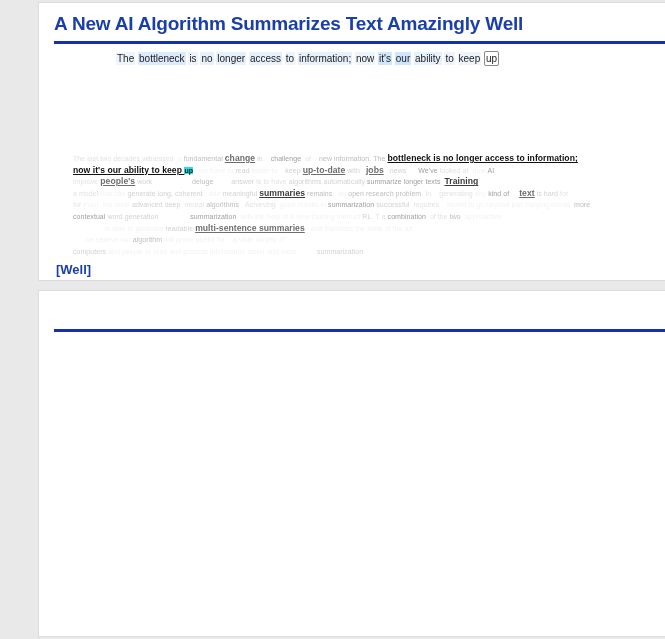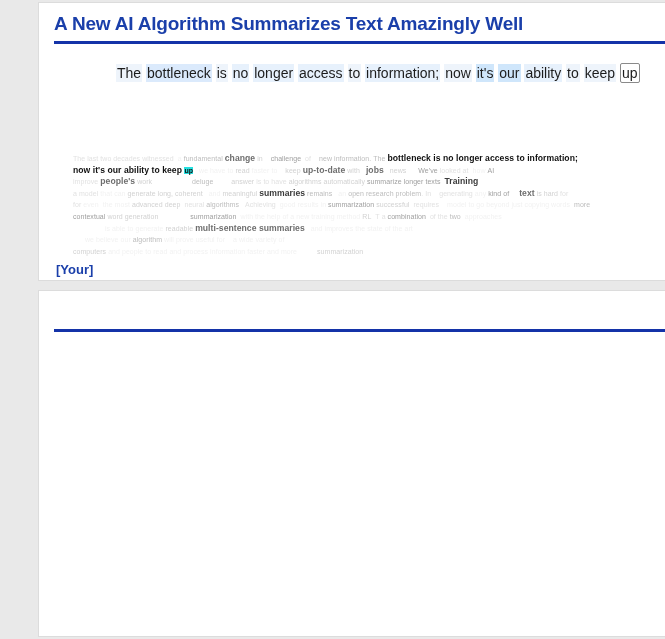--- a/index.html
+++ b/index.html
@@ -51,22 +51,22 @@
     font-size: 13px;
     font-weight: bold;
     color: #1a3faa;
   }
   #link-1 { top: 259px; }
 
   
   .summary-line {
     position: absolute;
     left: 77px;
-    top: 62px;
-    font-size: 14px;
+    top: 50px;
+    font-size: 10px;
     color: #1c1c1c;
     white-space: nowrap;
   }
   .summary-line .tok { padding: 1px 1px; }
   .hl-a { background: #eef4fb; }
   .hl-b { background: #dbeafc; }
   .hl-c { background: #e7f1fc; }
   .hl-d { background: #cfe6fb; }
   .boxed {
     border: 1px solid #8a8a8a;
@@ -92,21 +92,21 @@
   .cloud span { display: inline; }
   .f0  { color: #f2f2f2; }
   .f1  { color: #e2e2e2; }
   .f2  { color: #d2d2d2; }
   .f3  { color: #bdbdbd; }
   .f4  { color: #a0a0a0; }
   .f5  { color: #6e6e6e; font-weight: bold; }
   .f6  { color: #3b3b3b; font-weight: bold; }
   .f7  { color: #111111; font-weight: bold; }
   .cyan { background: #25e0e0; color: #111; font-weight: bold; }
-  .big  { font-size: 8.6px; }
+  .big  { font-size: 8.6px; text-decoration: underline; }
 </style>
 </head>
 <body>
 
 <div id="page">
 
   <div class="card" id="card-1">
     <div class="article-title">A New AI Algorithm Summarizes Text Amazingly Well</div>
     <div class="title-rule" id="rule-1"></div>
 
@@ -117,21 +117,21 @@
         <div class="row"><span class="f7 big">now&nbsp;it's&nbsp;our&nbsp;ability&nbsp;to&nbsp;keep&nbsp;</span><span class="cyan">up</span><span class="f0">&nbsp;&nbsp;&nbsp;we&nbsp;have&nbsp;to&nbsp;</span><span class="f2">read</span><span class="f0">&nbsp;faster&nbsp;to&nbsp;</span><span class="f0">&nbsp;&nbsp;&nbsp;</span><span class="f2">keep</span><span class="f0">&nbsp;</span><span class="f5 big">up-to-date</span><span class="f2">&nbsp;with&nbsp;</span><span class="f0">&nbsp;&nbsp;</span><span class="f5 big">jobs</span><span class="f0">&nbsp;&nbsp;&nbsp;</span><span class="f2">news</span><span class="f0">&nbsp;&nbsp;&nbsp;&nbsp;&nbsp;&nbsp;</span><span class="f4">We've</span><span class="f1">&nbsp;looked&nbsp;at&nbsp;</span><span class="f0">&nbsp;how&nbsp;</span><span class="f4">AI</span></div>
         <div class="row"><span class="f1">improve&nbsp;</span><span class="f5 big">people's</span><span class="f2">&nbsp;work</span><span class="f0">&nbsp;&nbsp;&nbsp;&nbsp;&nbsp;&nbsp;&nbsp;&nbsp;&nbsp;&nbsp;&nbsp;&nbsp;&nbsp;&nbsp;&nbsp;&nbsp;&nbsp;&nbsp;&nbsp;&nbsp;</span><span class="f3">deluge</span><span class="f0">&nbsp;&nbsp;&nbsp;&nbsp;&nbsp;&nbsp;&nbsp;&nbsp;&nbsp;</span><span class="f2">answer</span><span class="f1">&nbsp;is&nbsp;to&nbsp;have&nbsp;</span><span class="f2">algorithms&nbsp;automatically</span><span class="f0">&nbsp;</span><span class="f4">summarize&nbsp;longer&nbsp;texts</span><span class="f0">&nbsp;&nbsp;</span><span class="f6 big">Training</span></div>
         <div class="row"><span class="f1">a&nbsp;model</span><span class="f0">&nbsp;that&nbsp;can&nbsp;</span><span class="f2">generate&nbsp;long,&nbsp;coherent</span><span class="f0">&nbsp;&nbsp;&nbsp;and&nbsp;</span><span class="f2">meaningful</span><span class="f0">&nbsp;</span><span class="f6 big">summaries</span><span class="f3">&nbsp;remains</span><span class="f0">&nbsp;&nbsp;&nbsp;an&nbsp;</span><span class="f3">open&nbsp;research&nbsp;problem</span><span class="f1">.&nbsp;In&nbsp;</span><span class="f0">&nbsp;&nbsp;&nbsp;</span><span class="f1">generating</span><span class="f0">&nbsp;any&nbsp;</span><span class="f4">kind&nbsp;of</span><span class="f0">&nbsp;&nbsp;&nbsp;&nbsp;&nbsp;</span><span class="f5 big">text</span><span class="f2">&nbsp;is&nbsp;hard&nbsp;</span><span class="f1">for</span></div>
         <div class="row"><span class="f1">for&nbsp;</span><span class="f0">even&nbsp;</span><span class="f0">&nbsp;the&nbsp;most&nbsp;</span><span class="f2">advanced&nbsp;deep</span><span class="f1">&nbsp;&nbsp;neural&nbsp;</span><span class="f3">algorithms</span><span class="f1">&nbsp;&nbsp;&nbsp;Achieving&nbsp;</span><span class="f0">&nbsp;good&nbsp;results&nbsp;in&nbsp;</span><span class="f4">summarization</span><span class="f2">&nbsp;successful</span><span class="f1">&nbsp;&nbsp;requires&nbsp;</span><span class="f0">&nbsp;&nbsp;&nbsp;model&nbsp;to&nbsp;go&nbsp;</span><span class="f0">beyond&nbsp;just&nbsp;</span><span class="f0">copying&nbsp;words</span><span class="f0">&nbsp;&nbsp;</span><span class="f3">more</span></div>
         <div class="row"><span class="f4">contextual</span><span class="f2">&nbsp;word&nbsp;generation</span><span class="f0">&nbsp;&nbsp;&nbsp;&nbsp;&nbsp;&nbsp;&nbsp;&nbsp;&nbsp;&nbsp;&nbsp;&nbsp;&nbsp;&nbsp;&nbsp;&nbsp;</span><span class="f4">summarization</span><span class="f0">&nbsp;&nbsp;with&nbsp;the&nbsp;help&nbsp;of&nbsp;a&nbsp;new&nbsp;</span><span class="f0">training&nbsp;</span><span class="f0">method&nbsp;</span><span class="f2">RL</span><span class="f1">&nbsp;&nbsp;T&nbsp;a&nbsp;</span><span class="f4">combination</span><span class="f1">&nbsp;&nbsp;of&nbsp;the&nbsp;</span><span class="f3">two</span><span class="f0">&nbsp;&nbsp;approaches</span></div>
         <div class="row"><span class="f0">&nbsp;&nbsp;&nbsp;&nbsp;&nbsp;&nbsp;&nbsp;&nbsp;&nbsp;&nbsp;&nbsp;&nbsp;&nbsp;&nbsp;&nbsp;&nbsp;</span><span class="f0">is&nbsp;able&nbsp;to&nbsp;generate&nbsp;</span><span class="f2">readable</span><span class="f0">&nbsp;</span><span class="f5 big">multi-sentence&nbsp;summaries</span><span class="f0">&nbsp;&nbsp;&nbsp;and&nbsp;improves&nbsp;the&nbsp;state&nbsp;of&nbsp;the&nbsp;art&nbsp;</span></div>
         <div class="row"><span class="f0">&nbsp;&nbsp;&nbsp;&nbsp;&nbsp;</span><span class="f0">&nbsp;we&nbsp;believe&nbsp;our&nbsp;</span><span class="f3">algorithm</span><span class="f0">&nbsp;will&nbsp;prove&nbsp;useful&nbsp;for&nbsp;</span><span class="f0">&nbsp;&nbsp;&nbsp;a&nbsp;wide&nbsp;variety&nbsp;of&nbsp;</span></div>
         <div class="row"><span class="f2">computers</span><span class="f0">&nbsp;and&nbsp;people&nbsp;to&nbsp;read&nbsp;and&nbsp;process&nbsp;information&nbsp;faster&nbsp;and&nbsp;more&nbsp;</span><span class="f0">&nbsp;&nbsp;&nbsp;&nbsp;&nbsp;&nbsp;&nbsp;&nbsp;&nbsp;</span><span class="f2">summarization</span></div>
       </div>
 
-    <div class="link-text" id="link-1">[Your]</div>
+    <div class="link-text" id="link-1">[Well]</div>
   </div>
 
   <div class="card" id="card-2">
     <div class="title-rule" id="rule-2"></div>
 
   </div>
 
 </div>
 
 </body></html>

